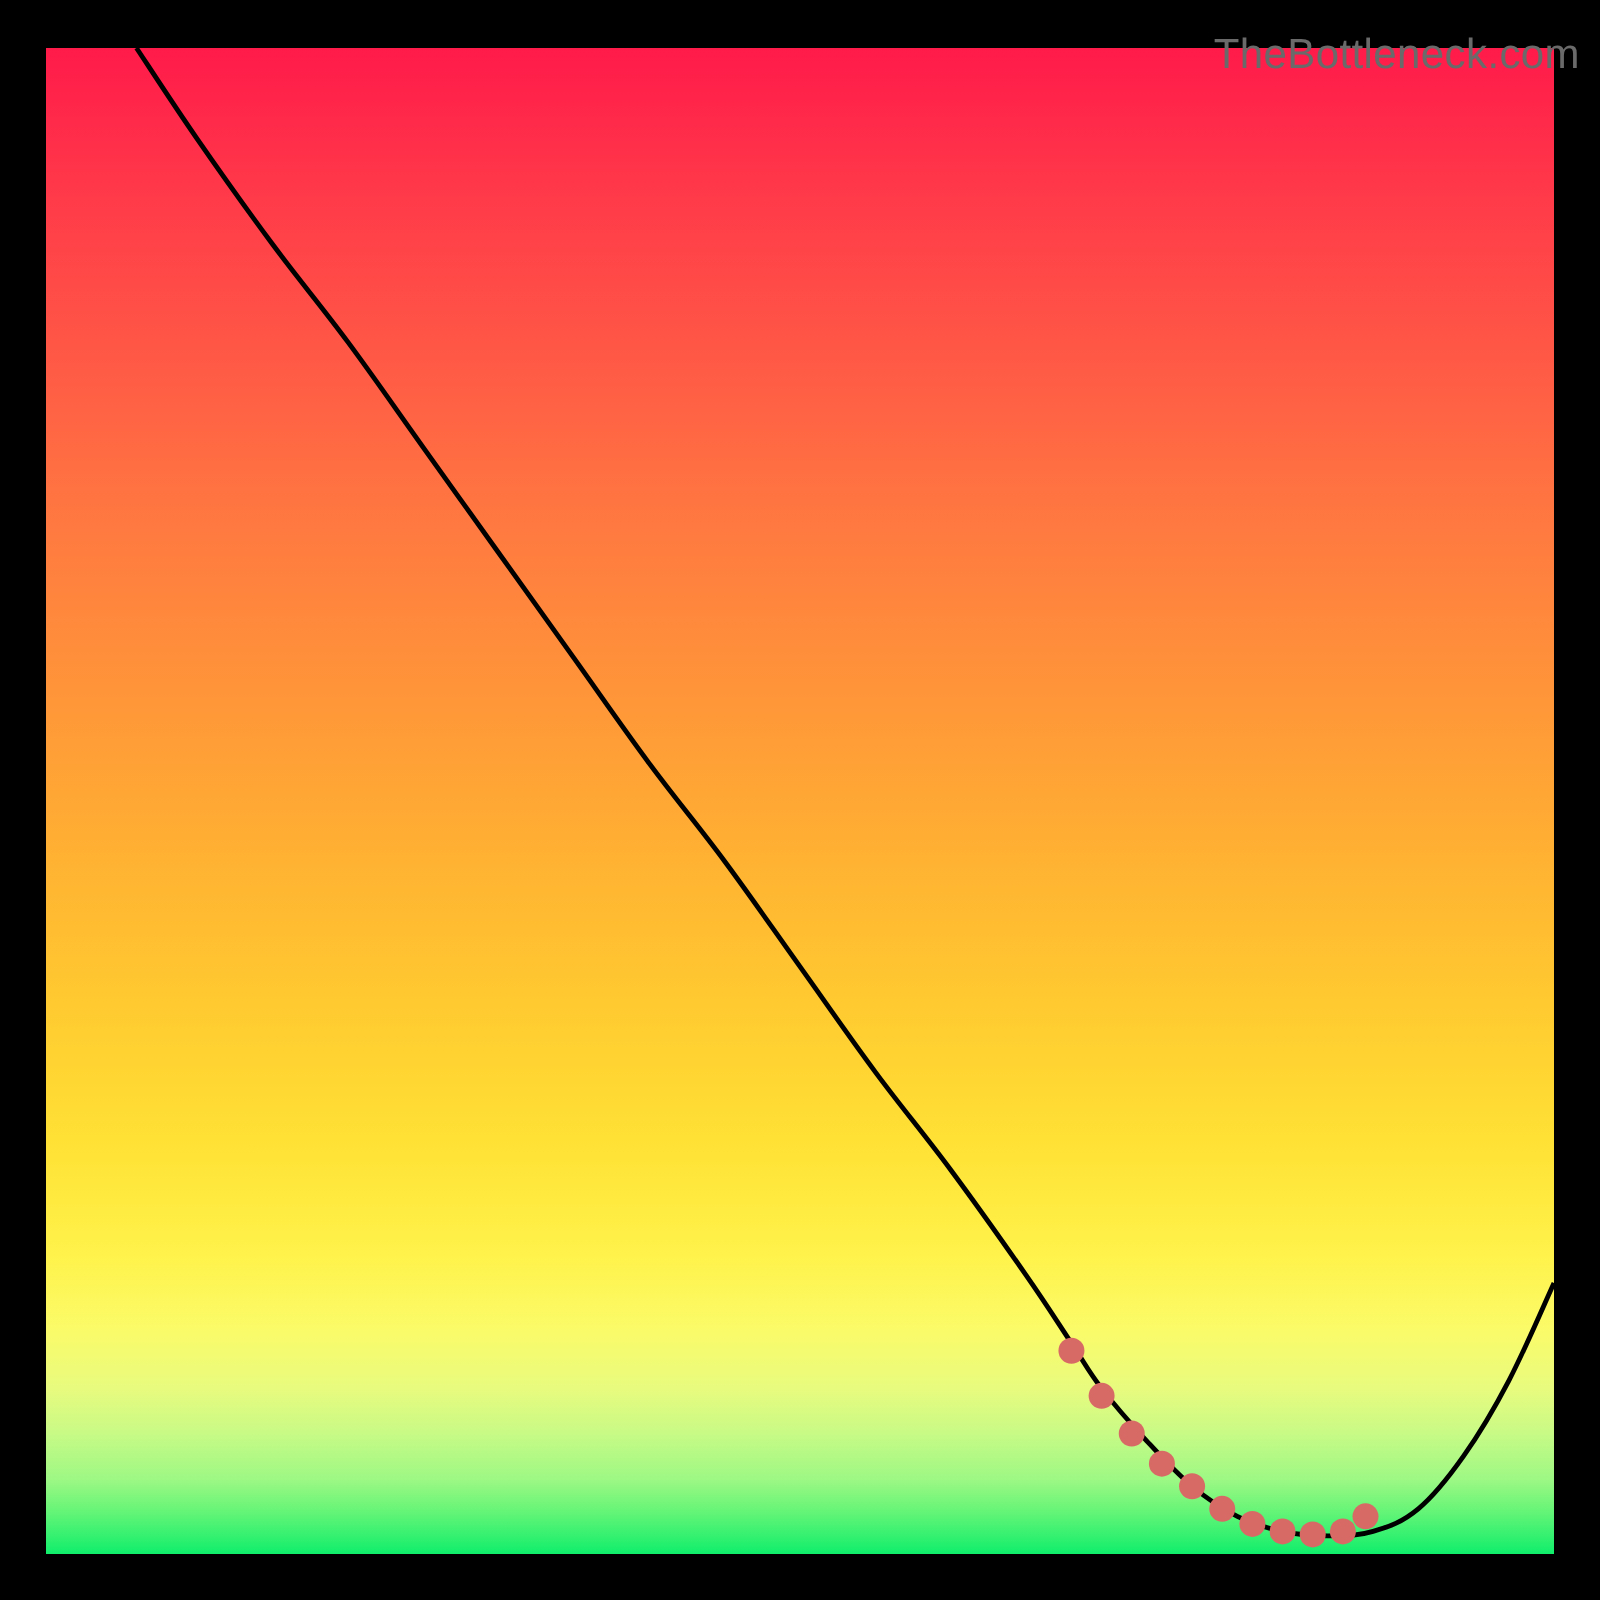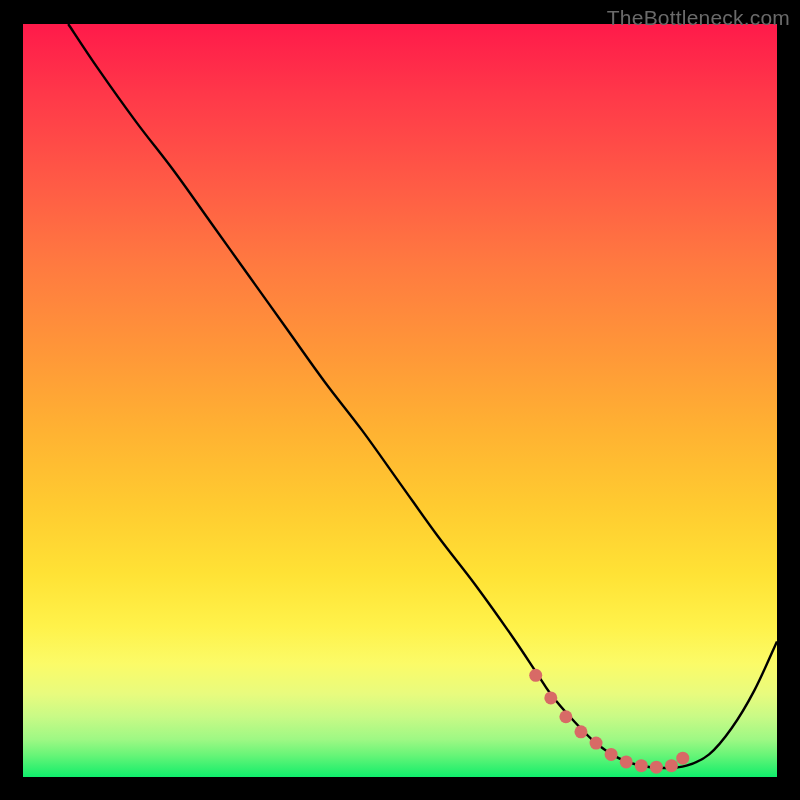--- a/index.html
+++ b/index.html
@@ -6,21 +6,21 @@
     margin: 0;
     padding: 0;
     width: 800px;
     height: 800px;
     background: #000;
     overflow: hidden;
     font-family: Arial, Helvetica, sans-serif;
   }
   .watermark {
     position: absolute;
-    top: 6px;
+    top: 16px;
     right: 10px;
     color: #6a6a6a;
     font-size: 21px;
     font-weight: 500;
     z-index: 10;
     letter-spacing: 0.2px;
     margin-left: 28px;
   }
   .plot-outer {
     position: absolute;

